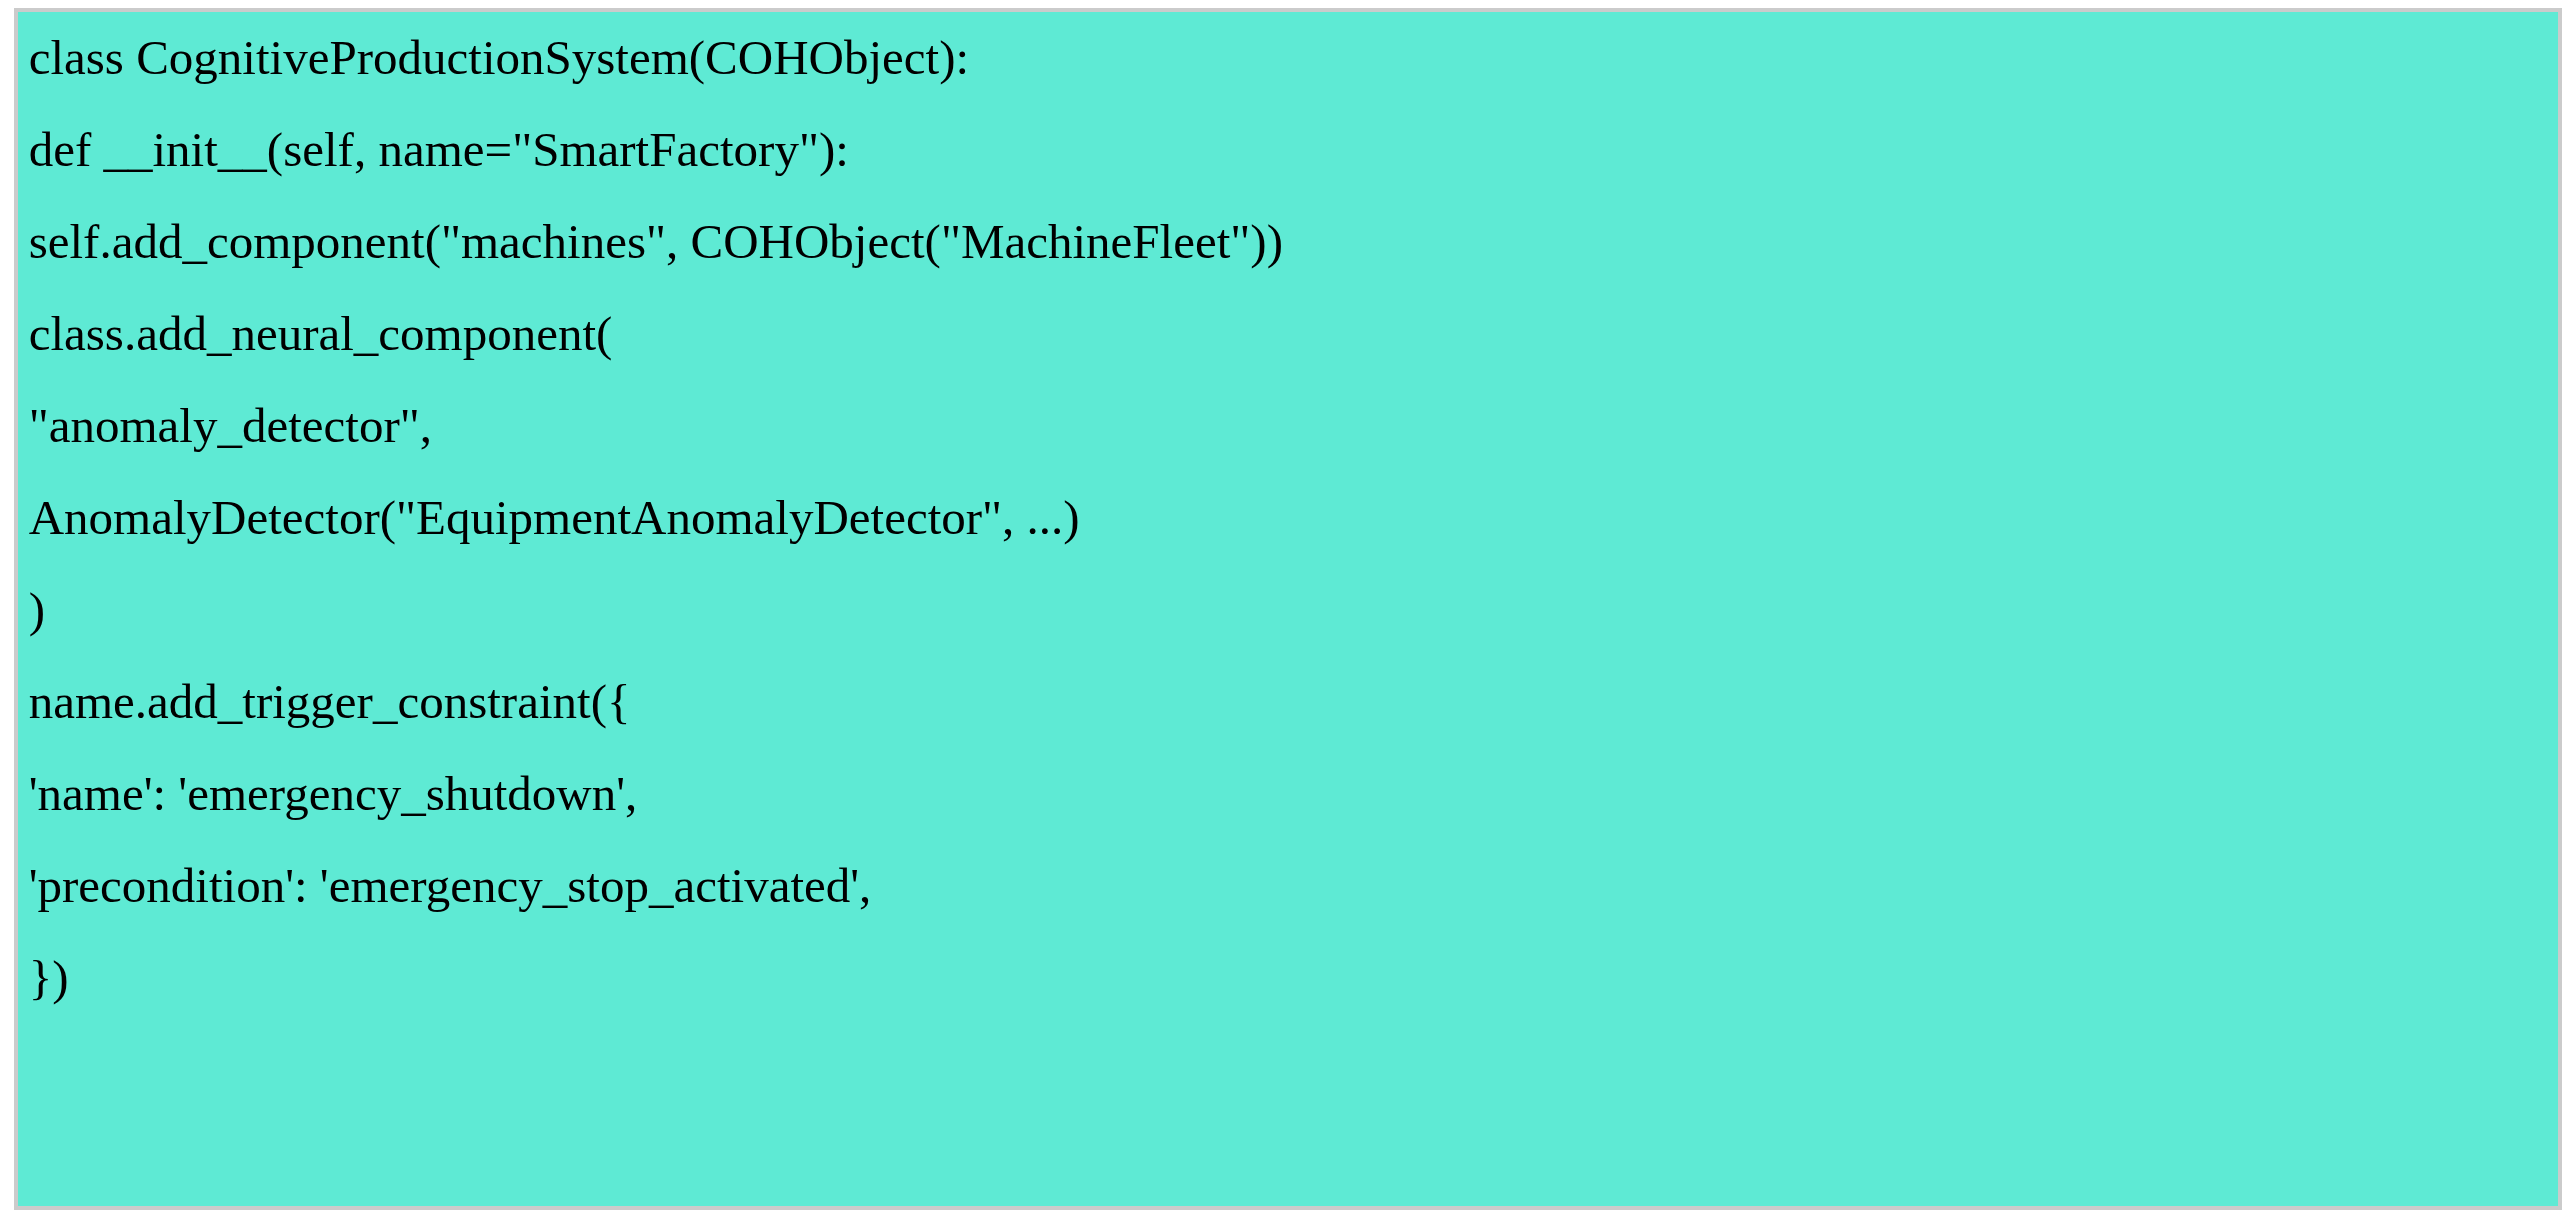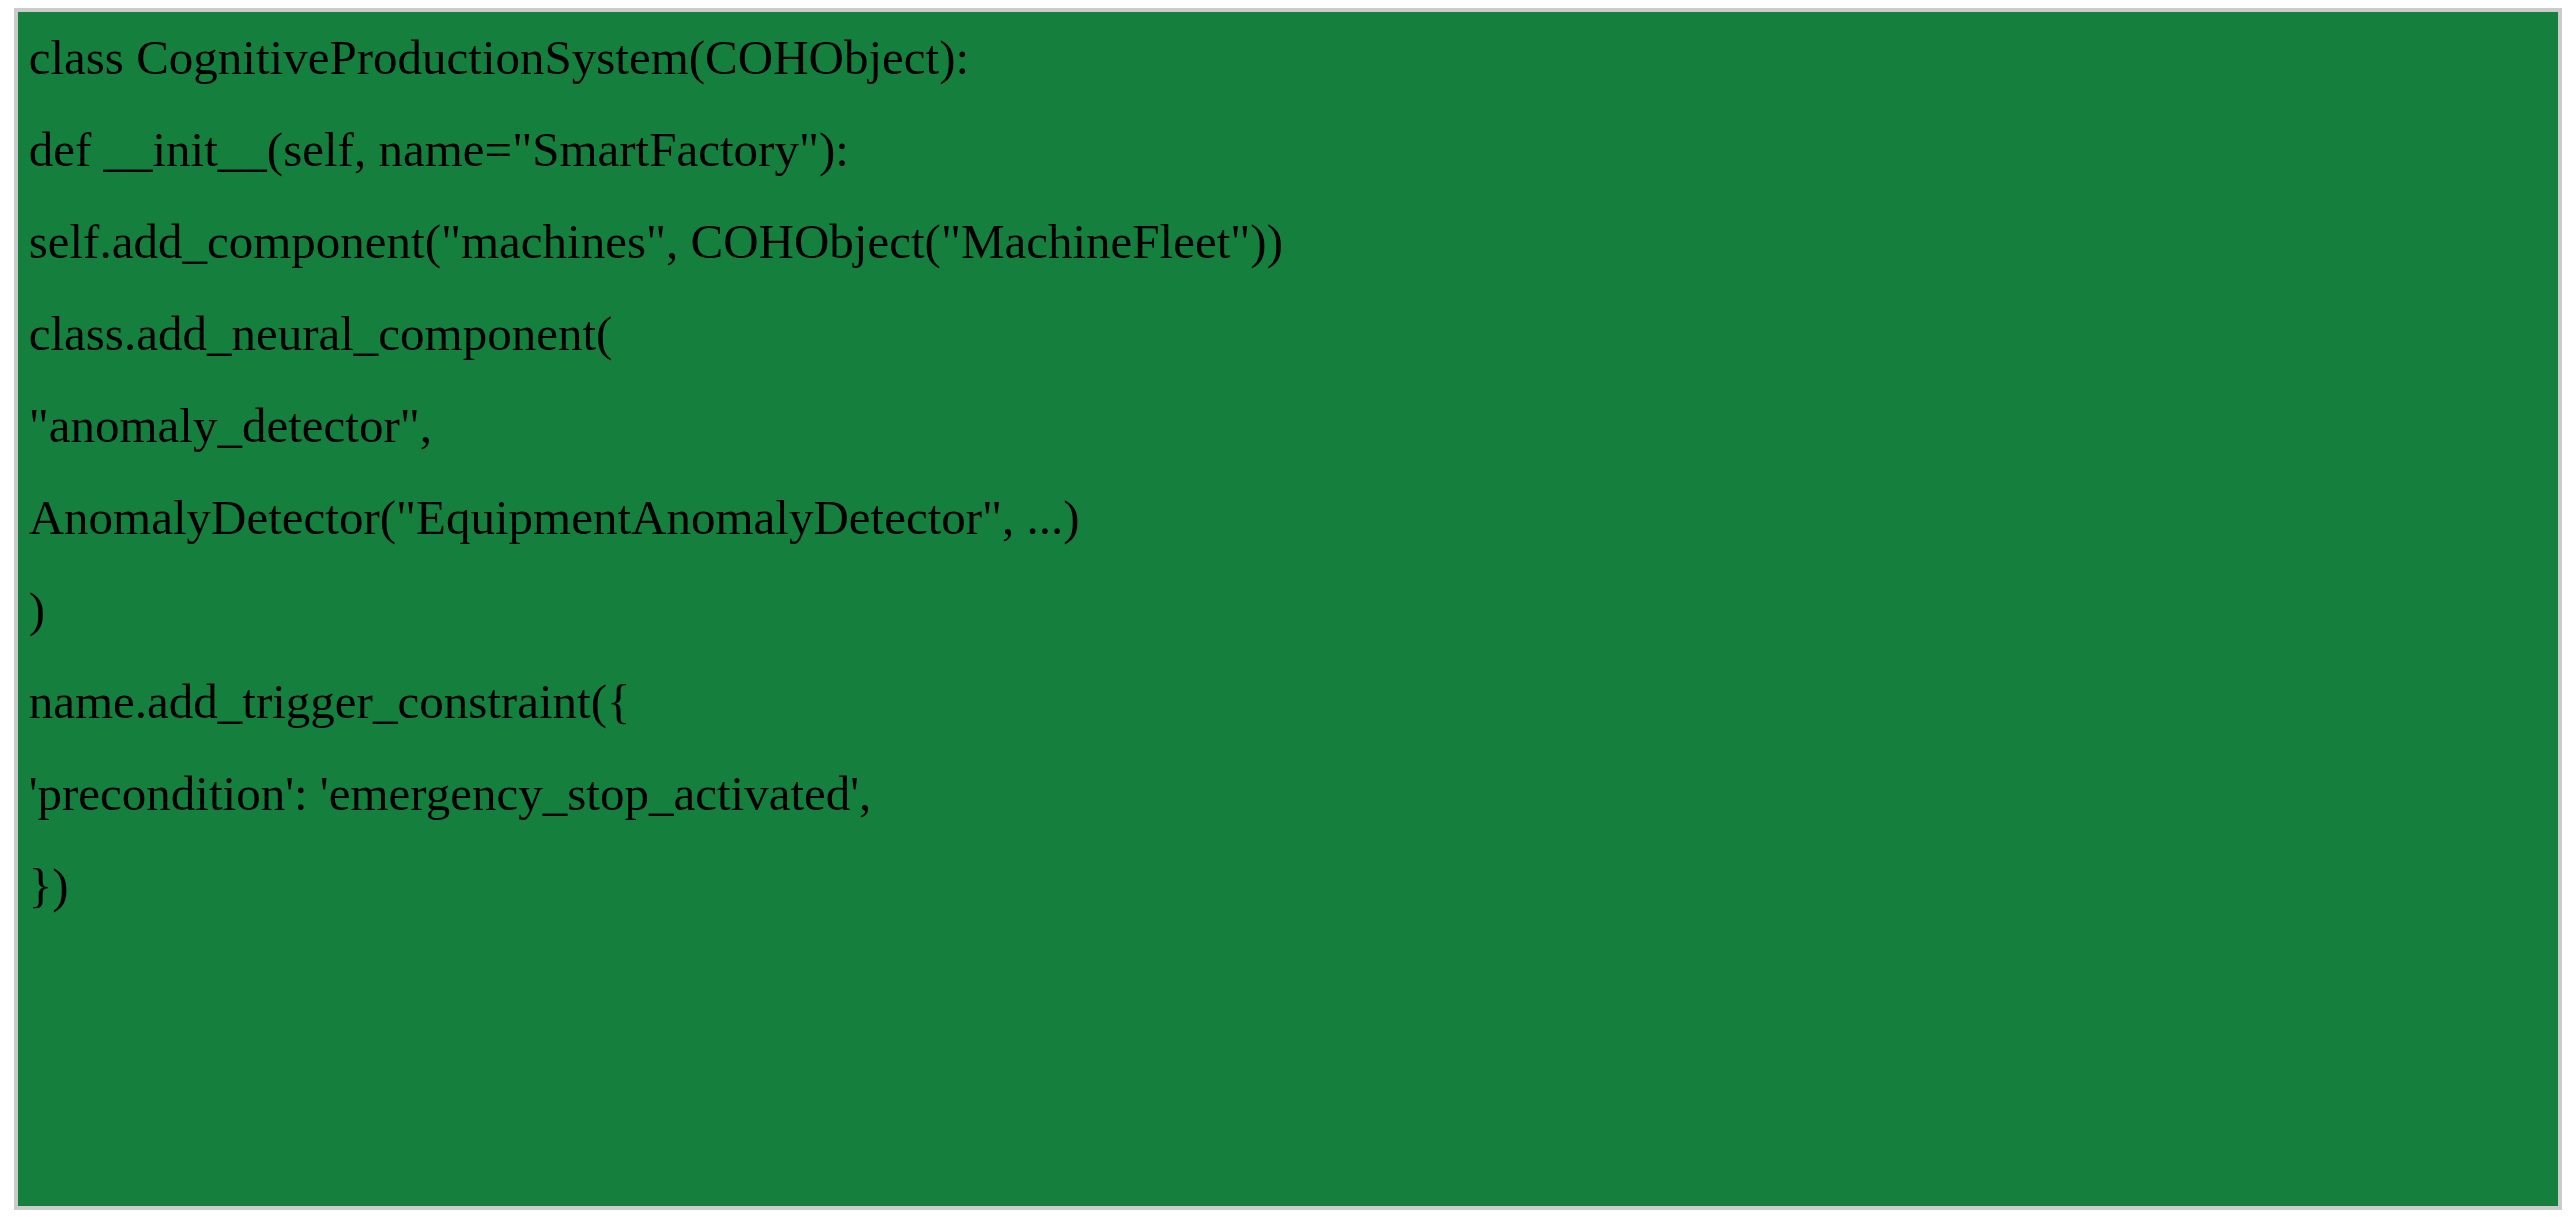--- a/index.html
+++ b/index.html
@@ -14,21 +14,21 @@
     overflow: hidden;
     font-family: "Liberation Serif", "DejaVu Serif", serif;
   }
   .code-panel {
     position: absolute;
     left: 13.7px;
     top: 7.5px;
     width: 2548px;
     height: 1202px;
     box-sizing: border-box;
-    background: #15803d;
+    background: #5eead4;
     border: 4.8px solid #cbcbcb;
     padding: 0 6.8px 0 11px;
     overflow: hidden;
   }
   .code-line {
     margin: 0;
     padding: 0;
     font-size: 49px;
     line-height: 92px;
     color: #000000;
@@ -41,16 +41,17 @@
 
 <div class="code-panel">
   <p class="code-line">class CognitiveProductionSystem(COHObject):</p>
   <p class="code-line">def __init__(self, name="SmartFactory"):</p>
   <p class="code-line">self.add_component("machines", COHObject("MachineFleet"))</p>
   <p class="code-line">class.add_neural_component(</p>
   <p class="code-line">"anomaly_detector",</p>
   <p class="code-line">AnomalyDetector("EquipmentAnomalyDetector", ...)</p>
   <p class="code-line">)</p>
   <p class="code-line">name.add_trigger_constraint({</p>
+  <p class="code-line">'name': 'emergency_shutdown',</p>
   <p class="code-line">'precondition': 'emergency_stop_activated',</p>
   <p class="code-line">})</p>
 </div>
 
 
 </body></html>

